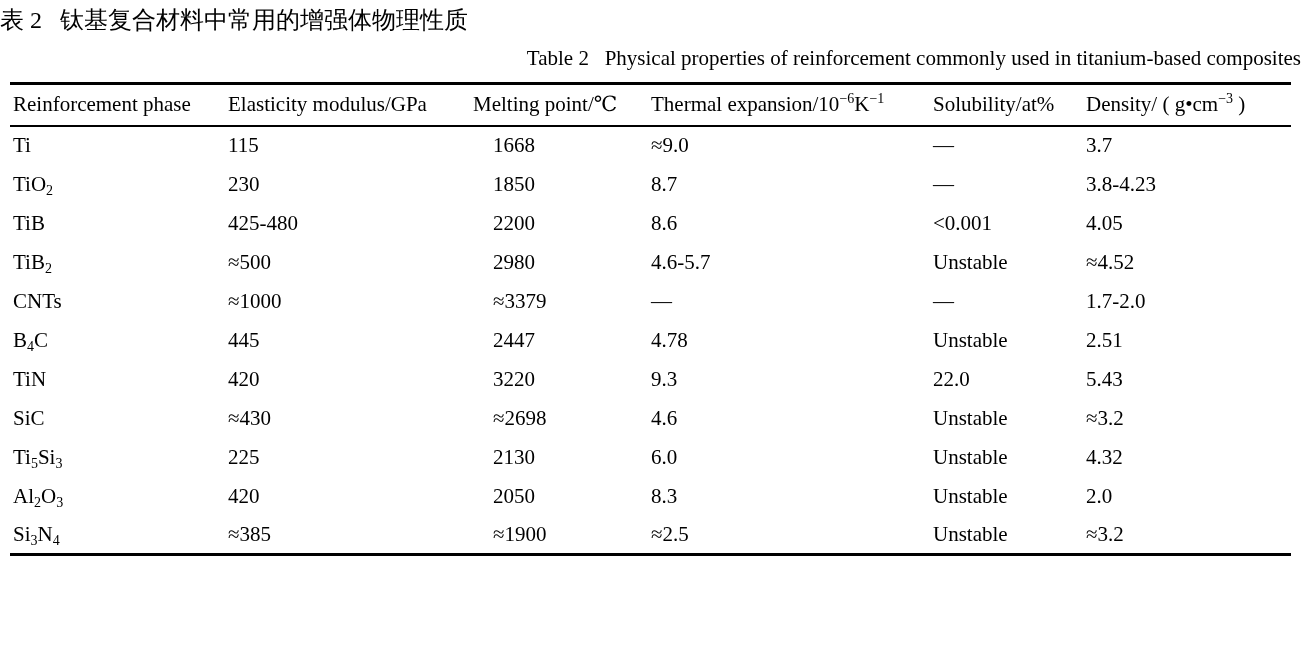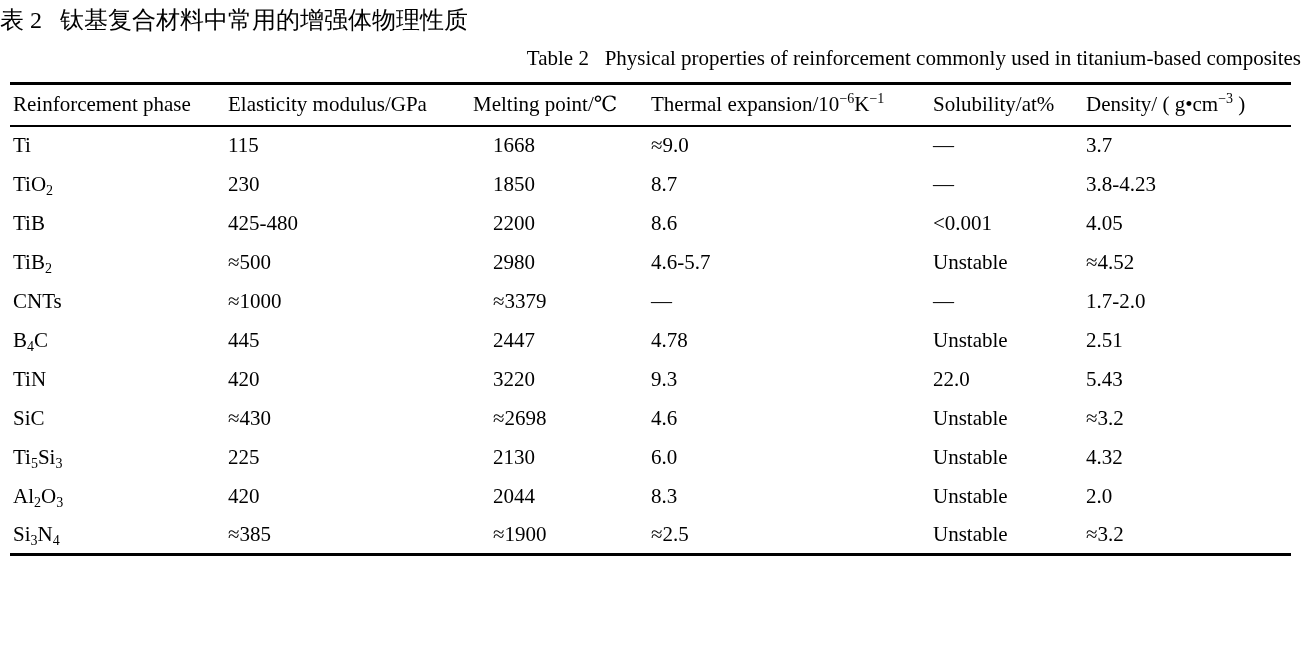--- a/index.html
+++ b/index.html
@@ -155,21 +155,21 @@
           <td>Ti<sub>5</sub>Si<sub>3</sub></td>
           <td>225</td>
           <td>2130</td>
           <td>6.0</td>
           <td>Unstable</td>
           <td>4.32</td>
         </tr>
         <tr>
           <td>Al<sub>2</sub>O<sub>3</sub></td>
           <td>420</td>
-          <td>2044</td>
+          <td>2050</td>
           <td>8.3</td>
           <td>Unstable</td>
           <td>2.0</td>
         </tr>
         <tr>
           <td>Si<sub>3</sub>N<sub>4</sub></td>
           <td>≈385</td>
           <td>≈1900</td>
           <td>≈2.5</td>
           <td>Unstable</td>

